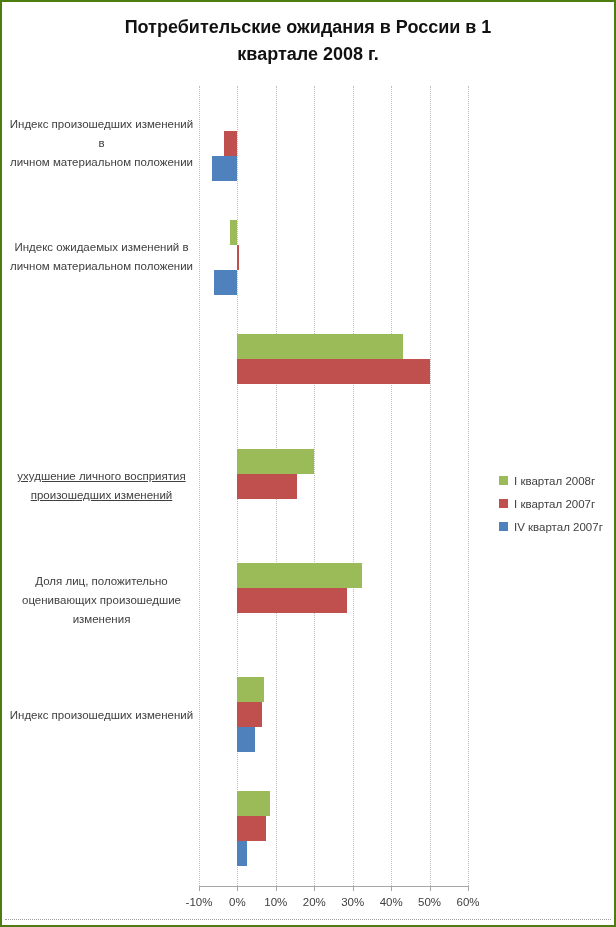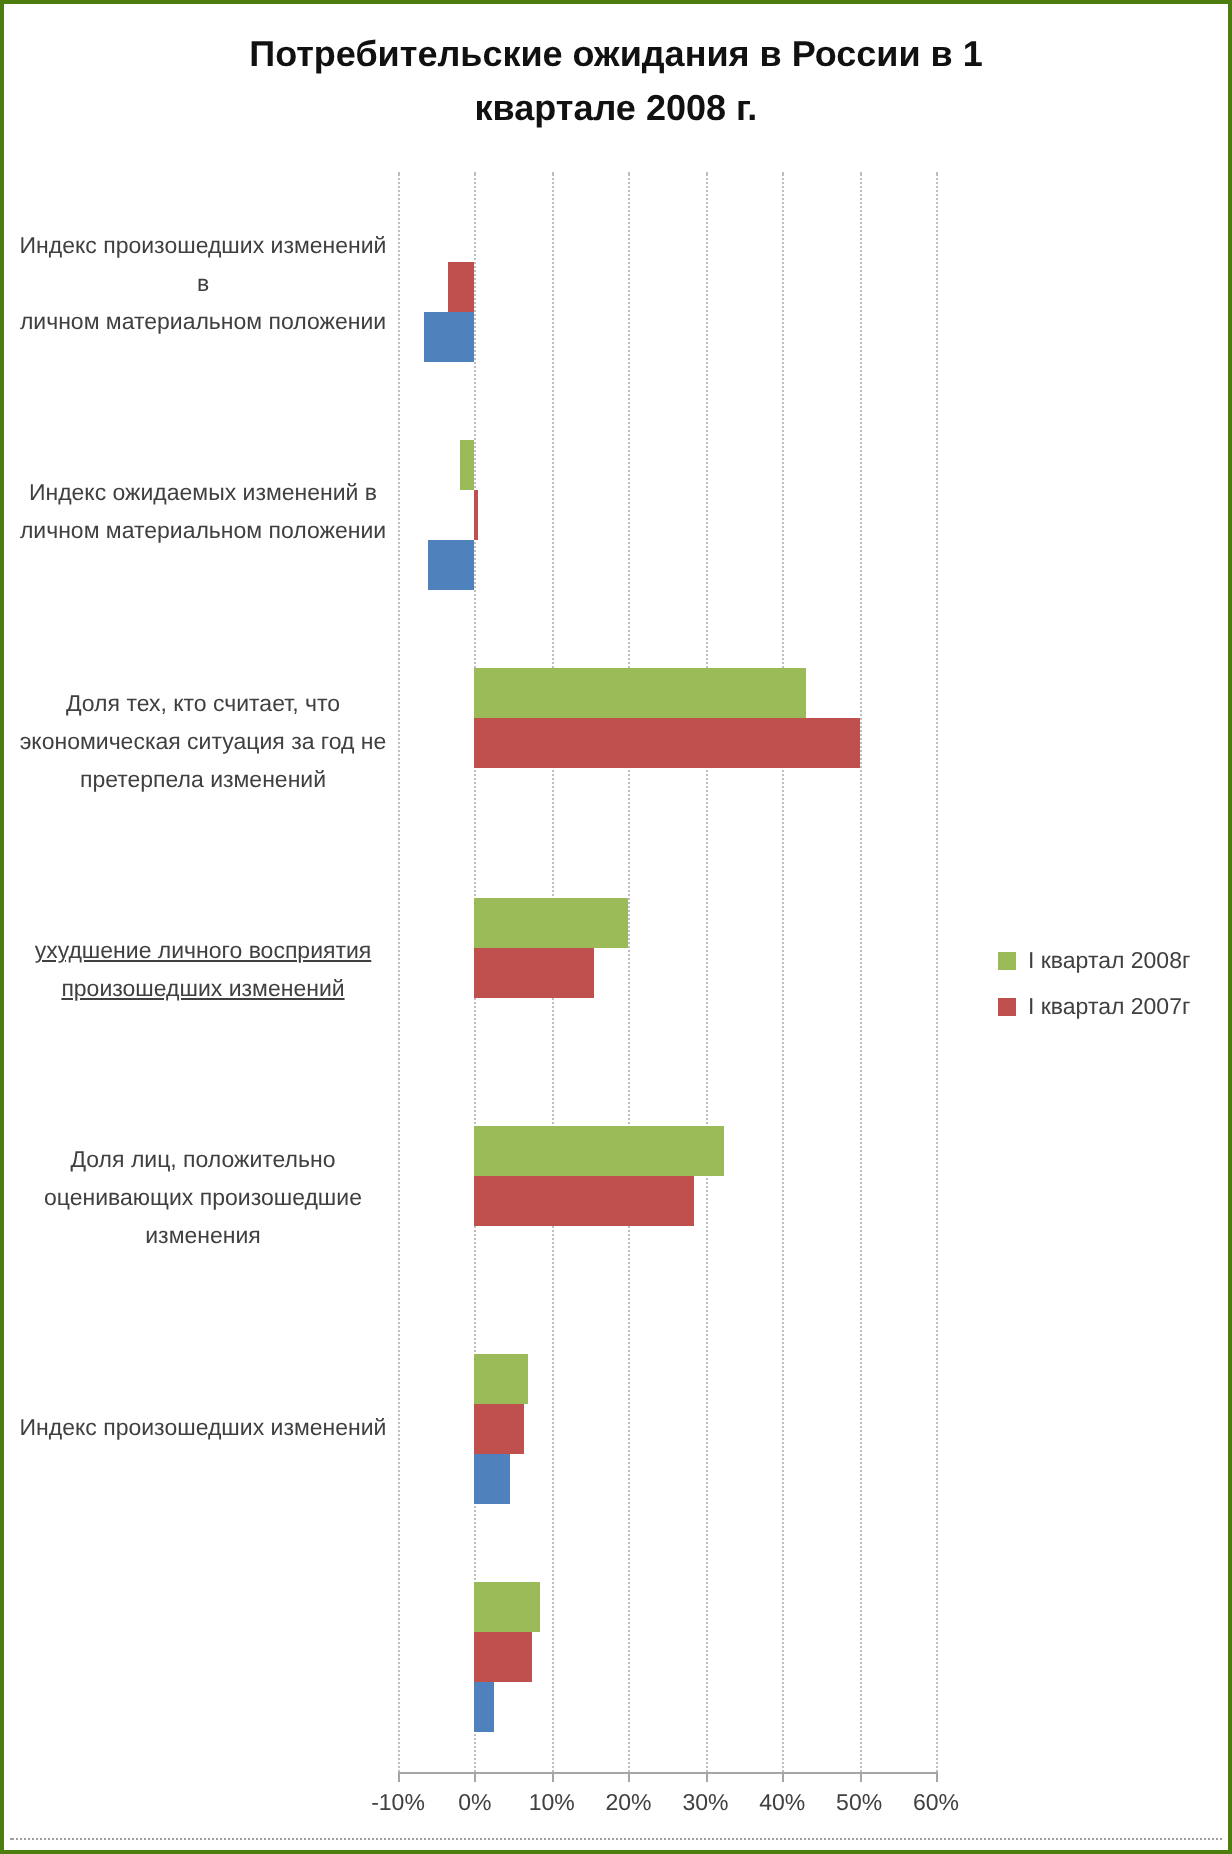--- a/index.html
+++ b/index.html
@@ -106,23 +106,20 @@
       <div class="axis-line" style="left: 197px; top: 884px; width: 269px;"></div>
       <div class="cat-label" style="left: 6px; width: 187px; top: 141.143px;">Индекс произошедших изменений в
 личном материальном положении</div>
       <div class="bar" style="left: 221.979px; top: 128.643px; width: 13.45px; height: 25px; background: rgb(192, 80, 77);"></div>
       <div class="bar" style="left: 210.45px; top: 153.643px; width: 24.9786px; height: 25px; background: rgb(79, 129, 189);"></div>
       <div class="cat-label" style="left: 6px; width: 187px; top: 255.429px;">Индекс ожидаемых изменений  в
 личном материальном положении</div>
       <div class="bar" style="left: 227.743px; top: 217.929px; width: 7.68571px; height: 25px; background: rgb(155, 187, 89);"></div>
       <div class="bar" style="left: 235.429px; top: 242.929px; width: 1.92143px; height: 25px; background: rgb(192, 80, 77);"></div>
       <div class="bar" style="left: 212.371px; top: 267.929px; width: 23.0571px; height: 25px; background: rgb(79, 129, 189);"></div>
-      <div class="cat-label" style="left: 6px; width: 187px; top: 369.714px;">Доля тех, кто считает, что
-экономическая ситуация за год не
-претерпела изменений</div>
       <div class="bar" style="left: 235.429px; top: 332.214px; width: 165.243px; height: 25px; background: rgb(155, 187, 89);"></div>
       <div class="bar" style="left: 235.429px; top: 357.214px; width: 192.143px; height: 25px; background: rgb(192, 80, 77);"></div>
       <div class="cat-label" style="left: 6px; width: 187px; top: 484px; text-decoration: underline;">ухудшение личного восприятия
 произошедших изменений</div>
       <div class="bar" style="left: 235.429px; top: 446.5px; width: 76.8571px; height: 25px; background: rgb(155, 187, 89);"></div>
       <div class="bar" style="left: 235.429px; top: 471.5px; width: 59.5643px; height: 25px; background: rgb(192, 80, 77);"></div>
       <div class="cat-label" style="left: 6px; width: 187px; top: 598.286px;">Доля лиц, положительно
 оценивающих произошедшие
 изменения</div>
       <div class="bar" style="left: 235.429px; top: 560.786px; width: 124.893px; height: 25px; background: rgb(155, 187, 89);"></div>
@@ -136,16 +133,20 @@
       <div class="bar" style="left: 235.429px; top: 839.357px; width: 9.60714px; height: 25px; background: rgb(79, 129, 189);"></div>
       <div class="legend" style="left: 497px; top: 467px;">
         <div class="legend-row">
           <span class="legend-swatch" style="background: rgb(155, 187, 89);"></span>
           <span class="legend-label">I квартал 2008г</span>
         </div>
         <div class="legend-row">
           <span class="legend-swatch" style="background: rgb(192, 80, 77);"></span>
           <span class="legend-label">I квартал 2007г</span>
         </div>
+        <div class="legend-row">
+          <span class="legend-swatch" style="background: rgb(79, 129, 189);"></span>
+          <span class="legend-label">IV квартал 2007г</span>
+        </div>
       </div>
     </div>
   <div class="bottom-separator"></div>
 </div>
 
 </body></html>

